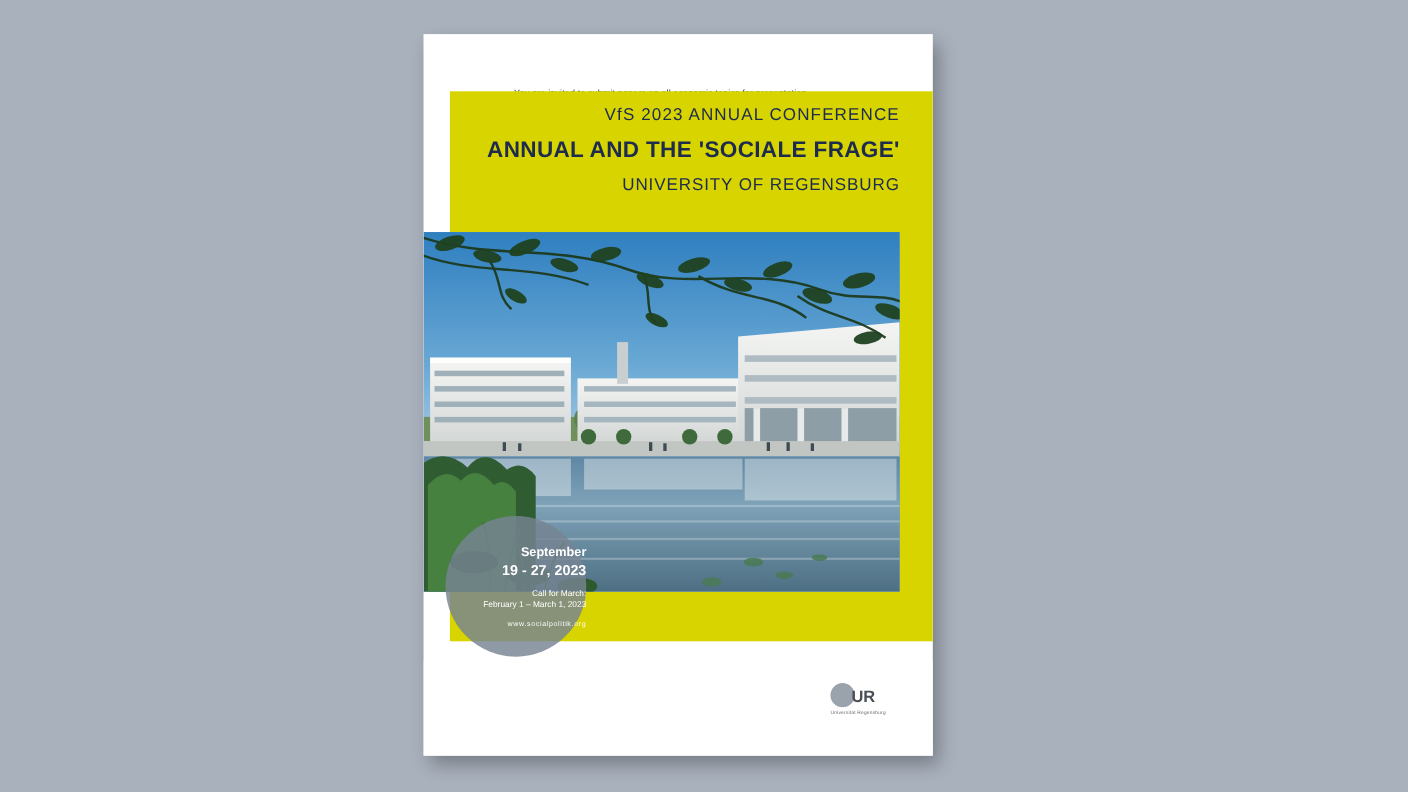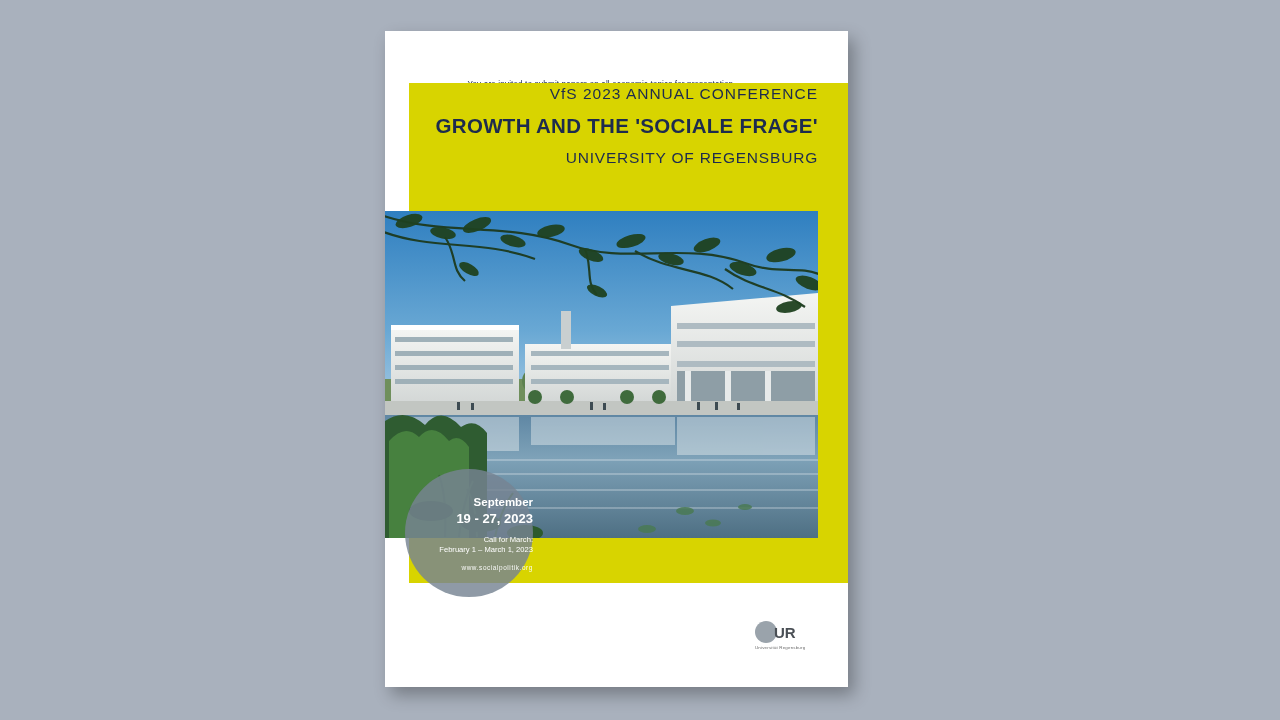--- a/index.html
+++ b/index.html
@@ -90,20 +90,21 @@
     top: 54px;
     width: 409px;
     text-align: right;
     color: #1d2b4e;
   }
   .kicker {
     font-size: 15.5px;
     letter-spacing: 1.0px;
     font-weight: 400;
     margin-bottom: 11px;
+    margin-top: 11px;
   }
   .title {
     font-size: 20.5px;
     font-weight: bold;
     letter-spacing: 0.3px;
     margin-bottom: 11px;
   }
   .subtitle {
     font-size: 15.5px;
     font-weight: 400;
@@ -216,21 +217,21 @@
       <div class="line1">You are invited to submit papers on all economic topics for presentation.</div>
       <div class="line2">SUBMIT YOUR PAPER AND REGISTER HERE</div>
     </div>
 
     <div class="qr"></div>
 
     <div class="yellow-band"></div>
 
     <div class="headline">
       <div class="kicker">VfS 2023 ANNUAL CONFERENCE</div>
-      <div class="title">GROWTH AND THE 'SOCIALE FRAGE'</div>
+      <div class="title">ANNUAL AND THE 'SOCIALE FRAGE'</div>
       <div class="subtitle">UNIVERSITY OF REGENSBURG</div>
     </div>
 
     <div class="photo">
       <svg width="433" height="327" viewBox="0 0 433 327" xmlns="http://www.w3.org/2000/svg">
         <defs>
           <linearGradient id="sky" x1="0" y1="0" x2="0" y2="1">
             <stop offset="0%" stop-color="#2f7fc0"></stop>
             <stop offset="60%" stop-color="#69a8d4"></stop>
             <stop offset="100%" stop-color="#a9cbe3"></stop>

